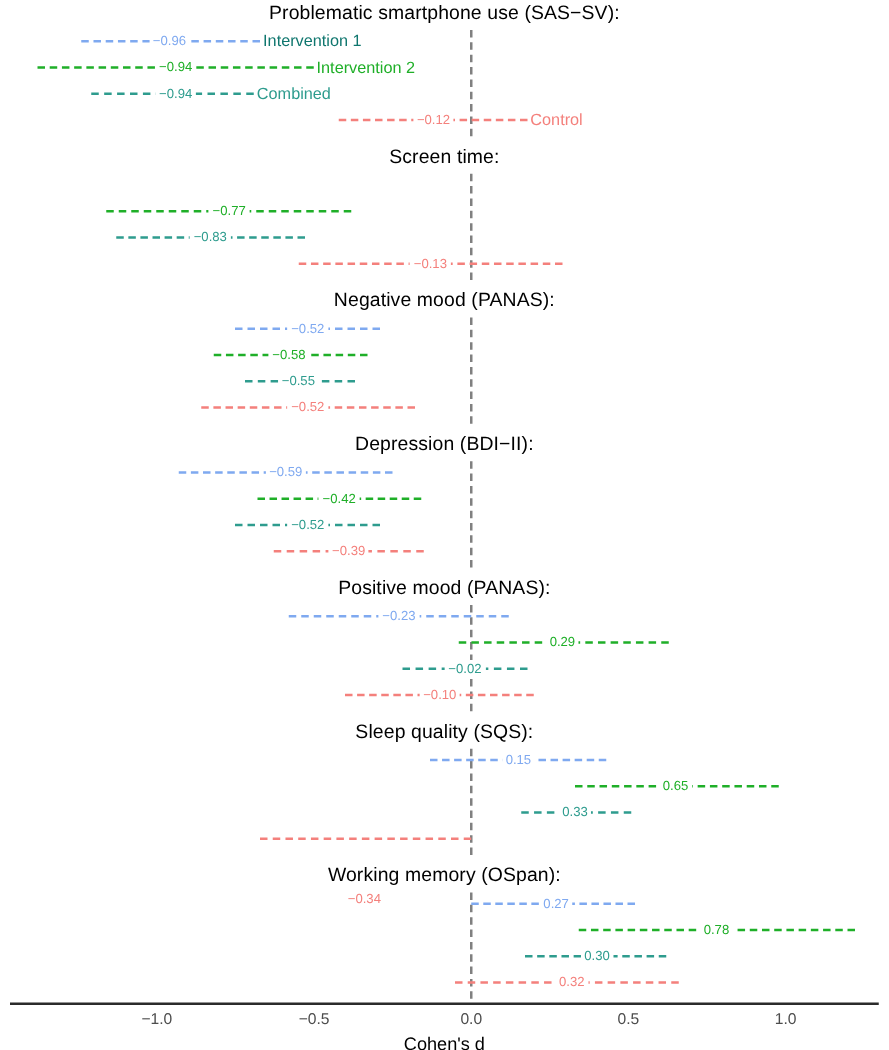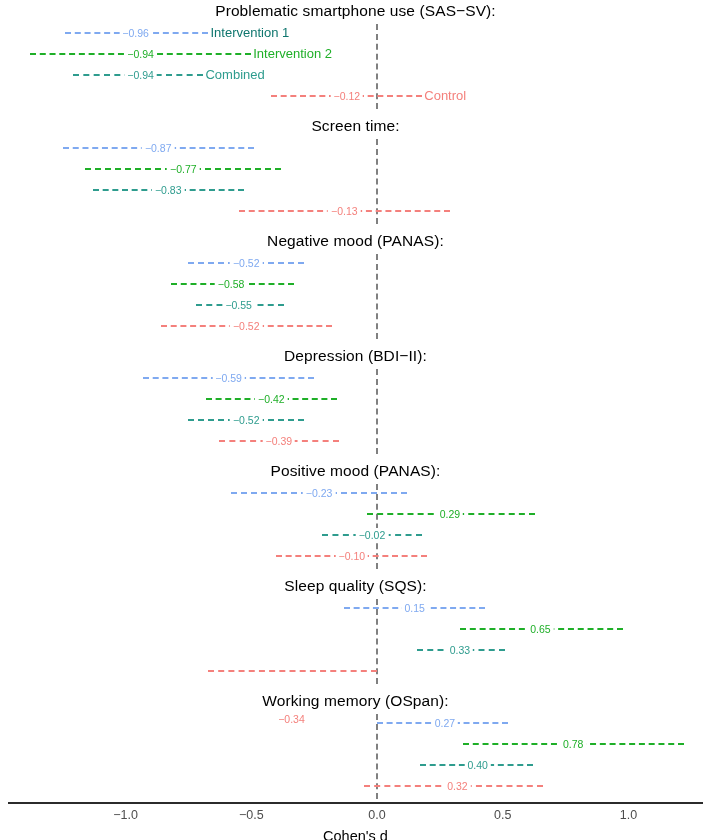--- a/index.html
+++ b/index.html
@@ -65,24 +65,20 @@
             <div class="ci-line dashed" style="left: 271.37px; width: 150.9px; border-top-color: rgb(244, 128, 124);"></div>
             <div class="est-label" style="left: 346.82px; color: rgb(244, 128, 124);">−0.12</div>
             <div class="grp-label" style="left: 423.27px; color: rgb(244, 128, 124);">Control</div>
           </div>
         </div>
       </div>
       <div class="panel" style="top: 117px; height: 115px;">
         <div class="panel-title" style="top: 0px;">Screen time:</div>
         <div class="plot-area" style="top: 22px; height: 93px;">
           <div class="zero-line" style="left: 376px; top: 0px; height: 85px;"></div>
-          <div class="row" style="top: 2px; left: 0px; width: 711px;">
-            <div class="ci-line dashed" style="left: 62.625px; width: 191.14px; border-top-color: rgb(127, 169, 240);"></div>
-            <div class="est-label" style="left: 158.195px; color: rgb(127, 169, 240);">−0.87</div>
-          </div>
           <div class="row" style="top: 23px; left: 0px; width: 711px;">
             <div class="ci-line dashed" style="left: 85.26px; width: 196.17px; border-top-color: rgb(31, 175, 40);"></div>
             <div class="est-label" style="left: 183.345px; color: rgb(31, 175, 40);">−0.77</div>
           </div>
           <div class="row" style="top: 44px; left: 0px; width: 711px;">
             <div class="ci-line dashed" style="left: 92.805px; width: 150.9px; border-top-color: rgb(46, 156, 142);"></div>
             <div class="est-label" style="left: 168.255px; color: rgb(46, 156, 142);">−0.83</div>
           </div>
           <div class="row" style="top: 65px; left: 0px; width: 711px;">
             <div class="ci-line dashed" style="left: 238.675px; width: 211.26px; border-top-color: rgb(244, 128, 124);"></div>
@@ -185,21 +181,21 @@
           <div class="row" style="top: 2px; left: 0px; width: 711px;">
             <div class="ci-line dashed" style="left: 377px; width: 130.78px; border-top-color: rgb(127, 169, 240);"></div>
             <div class="est-label" style="left: 444.905px; color: rgb(127, 169, 240);">0.27</div>
           </div>
           <div class="row" style="top: 23px; left: 0px; width: 711px;">
             <div class="ci-line dashed" style="left: 462.51px; width: 221.32px; border-top-color: rgb(31, 175, 40);"></div>
             <div class="est-label" style="left: 573.17px; color: rgb(31, 175, 40);">0.78</div>
           </div>
           <div class="row" style="top: 44px; left: 0px; width: 711px;">
             <div class="ci-line dashed" style="left: 419.755px; width: 113.175px; border-top-color: rgb(46, 156, 142);"></div>
-            <div class="est-label" style="left: 477.6px; color: rgb(46, 156, 142);">0.40</div>
+            <div class="est-label" style="left: 477.6px; color: rgb(46, 156, 142);">0.30</div>
           </div>
           <div class="row" style="top: 65px; left: 0px; width: 711px;">
             <div class="ci-line dashed" style="left: 364.425px; width: 178.565px; border-top-color: rgb(244, 128, 124);"></div>
             <div class="est-label" style="left: 457.48px; color: rgb(244, 128, 124);">0.32</div>
           </div>
         </div>
       </div>
     </div>
   <div class="axis" id="x-axis" style="top: 802px;">
     <div class="axis-rule"></div>

